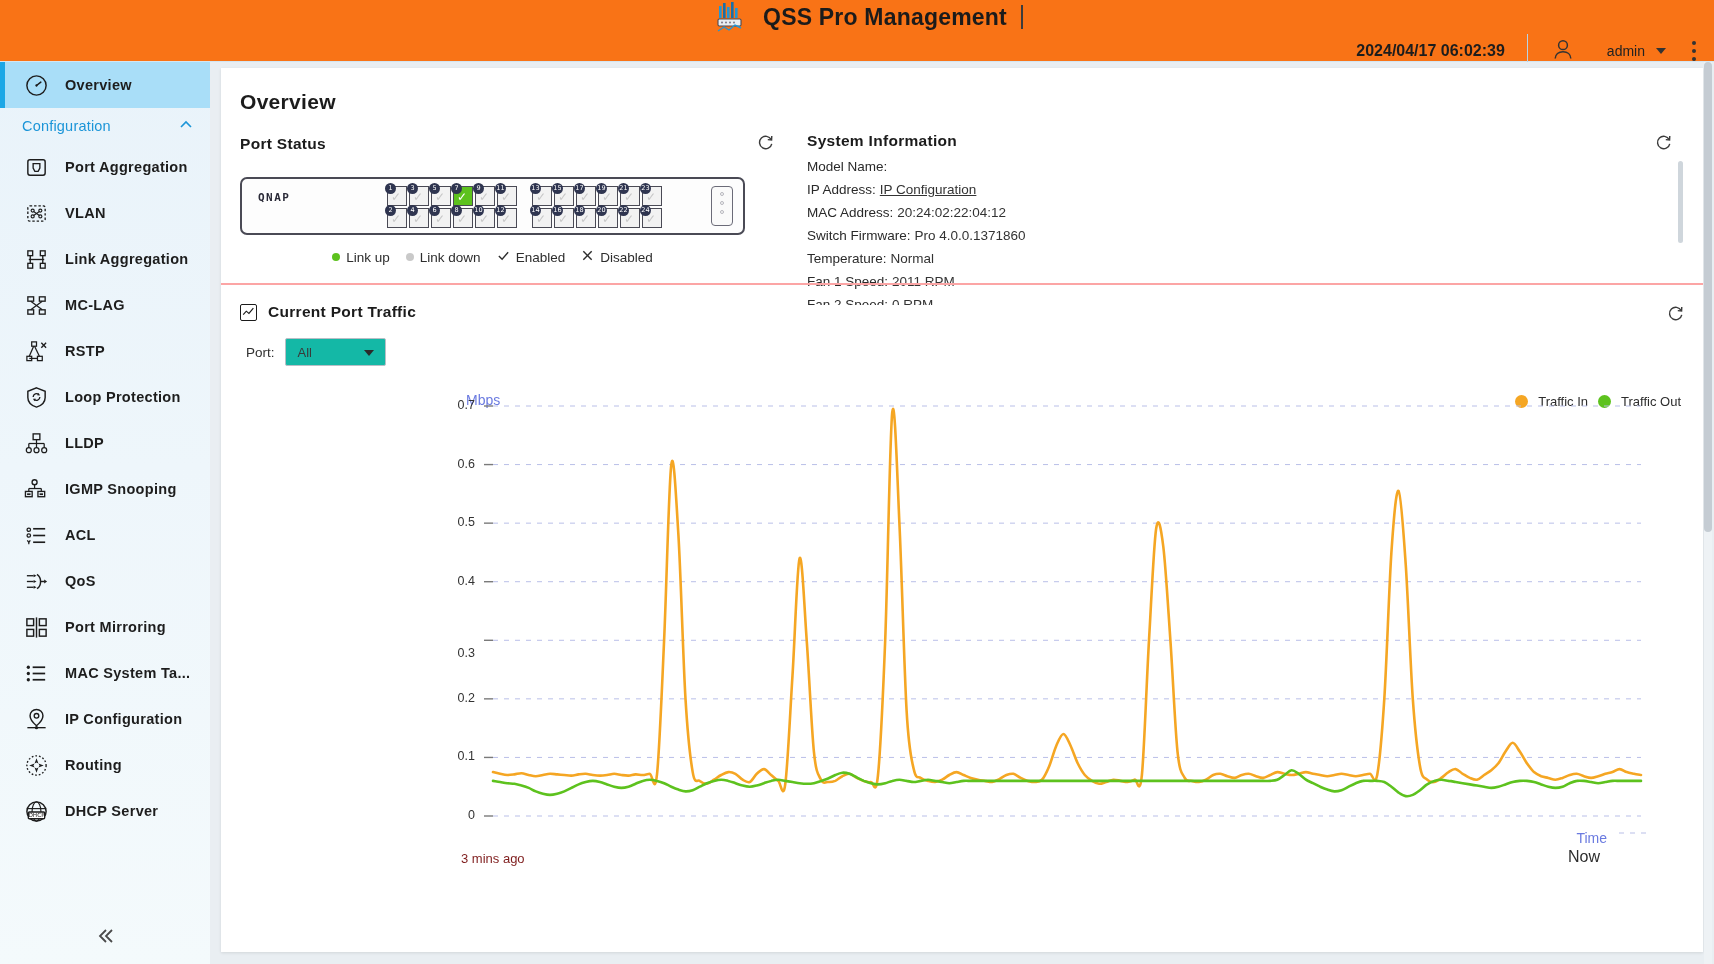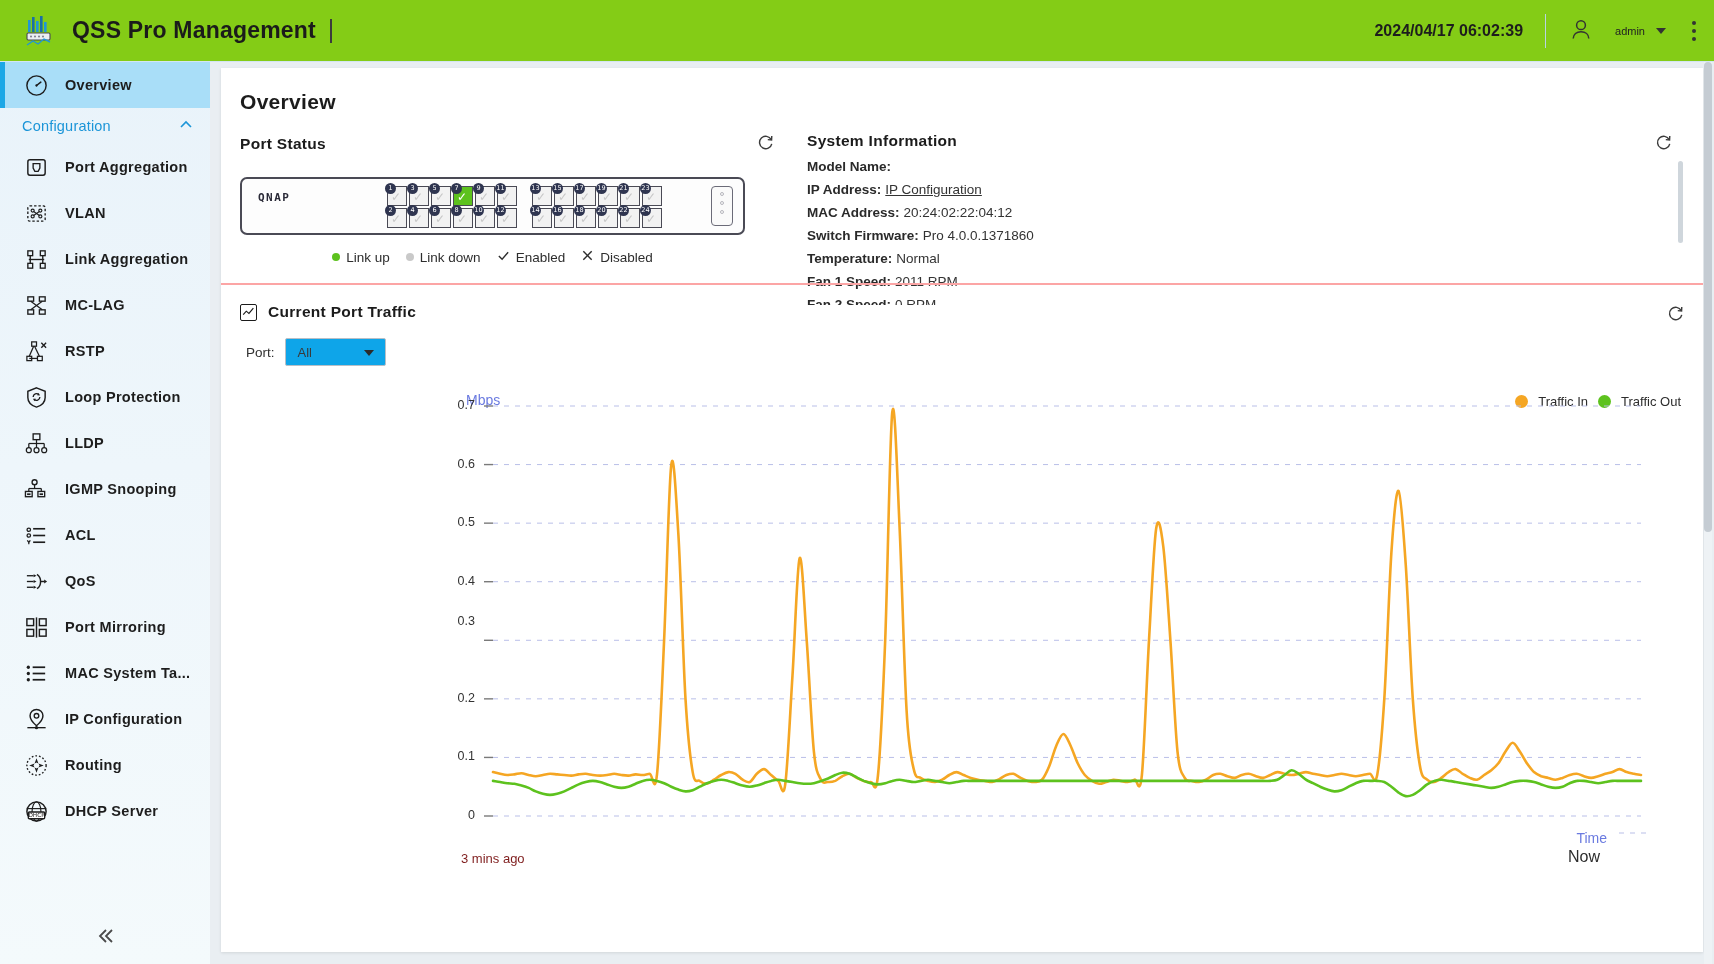--- a/index.html
+++ b/index.html
@@ -7,40 +7,41 @@
     width: 1714px; height: 964px;
     font-family: "Liberation Sans", sans-serif;
     background: #ffffff;
     overflow: hidden;
   }
   #app { position: relative; width: 1714px; height: 964px; }
 
   
   .topbar {
     position: absolute; left: 0; top: 0; width: 1714px; height: 62px;
-    background: #84cc16;
+    background: #f97316;
     display: flex; align-items: center;
     border-bottom: 1px solid #d3e6f2;
+    flex-direction: column;
   }
   .brand { display: flex; align-items: center; padding-left: 22px; }
   .brand-logo { width: 34px; height: 34px; }
   .brand-title {
     font-size: 23px; font-weight: bold; color: #1b1b1b;
     margin-left: 16px; letter-spacing: .2px;
   }
   .brand-caret {
     width: 2px; height: 24px; background: #3c3c3c; margin-left: 14px;
   }
   .topbar-right {
     margin-left: auto; display: flex; align-items: center; padding-right: 18px;
   }
   .datetime { font-size: 16px; font-weight: bold; color: #1d1d1d; }
   .tb-divider { width: 1px; height: 34px; background: #b9d3e4; margin: 0 22px; }
   .user-wrap { display: flex; align-items: center; }
-  .user-name { font-size: 11px; color: #222; margin-left: 21px; }
+  .user-name { font-size: 14px; color: #222; margin-left: 31px; }
   .caret-down {
     width: 0; height: 0; margin-left: 11px;
     border-left: 5px solid transparent; border-right: 5px solid transparent;
     border-top: 6px solid #333;
   }
   .kebab { margin-left: 26px; display: flex; flex-direction: column; gap: 4px; cursor: pointer; }
   .kebab i { display: block; width: 4px; height: 4px; border-radius: 50%; background: #333; }
 
   
   .sidebar {
@@ -146,21 +147,21 @@
     gap: 16px; font-size: 13.5px; color: #2d2d2d; width: 505px;
   }
   .lg { display: flex; align-items: center; gap: 6px; }
   .dot { width: 8px; height: 8px; border-radius: 50%; }
 
   
   .sys-panel { position: absolute; left: 586px; top: 0; width: 880px; }
   .sys-title { font-size: 15.5px; font-weight: bold; color: #1b1b1b; letter-spacing: .3px; }
   .sys-body { margin-top: 5px; position: relative; height: 150px; overflow: hidden; }
   .sys-row { font-size: 13.5px; color: #2a2a2a; line-height: 23px; white-space: nowrap; }
-  .sys-row b { font-weight: bold; }
+  .sys-row b { font-weight: normal; }
   .sys-row .val { font-weight: normal; color: #333; margin-left: 4px; }
   .sys-link { color: #2b4fd8; text-decoration: underline; cursor: pointer; }
   .sys-refresh { position: absolute; right: 14px; top: 0; color: #3b3b3b; cursor: pointer; }
   .sys-scrollbar {
     position: absolute; right: 4px; top: 6px; width: 5px; height: 140px;
     background: transparent;
   }
   .sys-scrollbar i {
     display: block; width: 5px; height: 82px; border-radius: 3px; background: #cfd6dc;
   }
@@ -178,21 +179,21 @@
     position: relative; margin-right: 11px;
   }
   .traffic-title { font-size: 15.5px; font-weight: bold; color: #1b1b1b; letter-spacing: .3px; }
   .traffic-refresh { position: absolute; right: 18px; top: 18px; color: #3b3b3b; cursor: pointer; }
   .port-select-row {
     display: flex; align-items: center; padding: 17px 0 0 25px;
   }
   .port-select-label { font-size: 13.5px; color: #303030; margin-right: 10px; }
   .select {
     position: relative; width: 101px; height: 28px;
-    border: 1px solid #b8bfc6; border-radius: 2px; background: #0ea5e9;
+    border: 1px solid #b8bfc6; border-radius: 2px; background: #14b8a6;
     display: flex; align-items: center; padding-left: 12px;
     font-size: 13px; color: #3a3a3a; cursor: pointer;
   }
   .select .sel-caret {
     position: absolute; right: 11px; top: 11px;
     width: 0; height: 0;
     border-left: 5px solid transparent; border-right: 5px solid transparent;
     border-top: 6px solid #2b2b2b;
   }
 
@@ -802,21 +803,21 @@
               <line x1="263" x2="272" y1="30" y2="30" stroke="#7a7a7a" stroke-width="1.4"></line>
               <path d="M272.0,396.1 C273.2,396.4 276.8,397.3 279.1,397.8 C281.5,398.3 283.9,398.9 286.3,399.0 C288.6,399.1 291.0,398.7 293.4,398.4 C295.8,398.1 298.1,397.1 300.5,397.2 C302.9,397.3 305.3,398.5 307.7,399.0 C310.0,399.5 312.4,400.2 314.8,400.2 C317.2,400.2 319.5,399.4 321.9,399.0 C324.3,398.6 326.7,397.9 329.0,397.8 C331.4,397.7 333.8,398.2 336.2,398.4 C338.6,398.6 340.9,398.8 343.3,399.0 C345.7,399.2 348.1,399.7 350.4,399.6 C352.8,399.5 355.2,398.7 357.6,398.4 C359.9,398.1 362.3,397.7 364.7,397.8 C367.1,397.9 369.4,398.7 371.8,399.0 C374.2,399.3 376.6,399.6 379.0,399.6 C381.3,399.6 383.7,399.3 386.1,399.0 C388.5,398.7 390.8,397.8 393.2,397.8 C395.6,397.8 398.0,398.7 400.3,399.0 C402.7,399.3 405.1,399.7 407.5,399.6 C409.9,399.5 412.2,398.5 414.6,398.4 C417.0,398.3 419.4,399.1 421.7,399.0 C424.1,398.9 426.5,397.9 428.9,397.8 C431.2,397.7 433.6,420.7 436.0,398.4 C438.4,376.2 440.8,315.9 443.1,264.3 C445.5,212.6 447.9,106.1 450.3,88.6 C452.6,71.0 455.0,119.8 457.4,158.9 C459.8,197.9 462.1,283.3 464.5,322.9 C466.9,362.4 469.3,382.4 471.7,396.1 C474.0,409.7 476.4,402.9 478.8,404.9 C481.2,406.8 483.5,408.0 485.9,407.8 C488.3,407.6 490.7,405.2 493.0,403.7 C495.4,402.2 497.8,400.3 500.2,399.0 C502.6,397.7 504.9,396.3 507.3,396.1 C509.7,395.9 512.1,396.6 514.4,397.8 C516.8,399.1 519.2,402.3 521.6,403.7 C523.9,405.1 526.3,407.0 528.7,406.0 C531.1,405.1 533.4,400.0 535.8,397.8 C538.2,395.7 540.6,392.9 543.0,393.1 C545.3,393.3 547.7,397.0 550.1,399.0 C552.5,401.0 554.8,403.4 557.2,404.9 C559.6,406.3 562.0,425.4 564.3,407.8 C566.7,390.2 569.1,337.0 571.5,299.4 C573.9,261.8 576.2,188.1 578.6,182.3 C581.0,176.4 583.4,232.1 585.7,264.3 C588.1,296.5 590.5,352.3 592.9,375.6 C595.2,398.8 597.6,398.6 600.0,403.7 C602.4,408.8 604.8,405.8 607.1,406.0 C609.5,406.2 611.9,405.8 614.3,404.9 C616.6,403.9 619.0,401.3 621.4,400.2 C623.8,399.0 626.1,397.5 628.5,397.8 C630.9,398.1 633.3,400.8 635.7,401.9 C638.0,403.1 640.4,404.2 642.8,404.9 C645.2,405.5 647.5,407.0 649.9,406.0 C652.3,405.1 654.7,422.6 657.0,399.0 C659.4,375.4 661.8,324.8 664.2,264.3 C666.6,203.8 668.9,55.4 671.3,35.9 C673.7,16.3 676.1,97.4 678.4,147.1 C680.8,196.9 683.2,293.6 685.6,334.6 C687.9,375.6 690.3,381.9 692.7,393.1 C695.1,404.4 697.4,400.0 699.8,401.9 C702.2,403.9 704.6,404.2 707.0,404.9 C709.3,405.5 711.7,406.2 714.1,406.0 C716.5,405.8 718.8,404.9 721.2,403.7 C723.6,402.5 726.0,400.3 728.3,399.0 C730.7,397.7 733.1,396.1 735.5,396.1 C737.9,396.1 740.2,398.0 742.6,399.0 C745.0,400.0 747.4,401.1 749.7,401.9 C752.1,402.7 754.5,403.2 756.9,403.7 C759.2,404.2 761.6,404.5 764.0,404.9 C766.4,405.2 768.8,406.3 771.1,406.0 C773.5,405.7 775.9,404.3 778.3,403.1 C780.6,401.9 783.0,399.9 785.4,399.0 C787.8,398.1 790.1,397.3 792.5,397.8 C794.9,398.3 797.3,400.8 799.7,401.9 C802.0,403.1 804.4,404.2 806.8,404.9 C809.2,405.5 811.5,406.2 813.9,406.0 C816.3,405.8 818.7,406.3 821.0,403.7 C823.4,401.1 825.8,395.9 828.2,390.2 C830.6,384.6 832.9,375.1 835.3,369.7 C837.7,364.3 840.1,358.0 842.4,358.0 C844.8,358.0 847.2,364.8 849.6,369.7 C851.9,374.6 854.3,382.4 856.7,387.3 C859.1,392.2 861.4,396.1 863.8,399.0 C866.2,401.9 868.6,403.4 871.0,404.9 C873.3,406.3 875.7,407.6 878.1,407.8 C880.5,408.0 882.8,406.7 885.2,406.0 C887.6,405.3 890.0,403.9 892.3,403.7 C894.7,403.5 897.1,404.5 899.5,404.9 C901.9,405.2 904.2,406.2 906.6,406.0 C909.0,405.8 911.4,404.9 913.7,403.7 C916.1,402.5 918.5,422.2 920.9,399.0 C923.2,375.8 925.6,305.3 928.0,264.3 C930.4,223.3 932.8,168.6 935.1,153.0 C937.5,137.4 939.9,152.0 942.3,170.6 C944.6,189.1 947.0,230.1 949.4,264.3 C951.8,298.5 954.1,352.6 956.5,375.6 C958.9,398.5 961.3,397.0 963.7,401.9 C966.0,406.8 968.4,404.2 970.8,404.9 C973.2,405.5 975.5,406.2 977.9,406.0 C980.3,405.8 982.7,404.9 985.0,403.7 C987.4,402.5 989.8,400.0 992.2,399.0 C994.6,398.0 996.9,397.6 999.3,397.8 C1001.7,398.0 1004.1,399.5 1006.4,400.2 C1008.8,400.9 1011.2,402.1 1013.6,401.9 C1015.9,401.7 1018.3,399.7 1020.7,399.0 C1023.1,398.3 1025.4,397.6 1027.8,397.8 C1030.2,398.0 1032.6,399.5 1035.0,400.2 C1037.3,400.9 1039.7,402.1 1042.1,401.9 C1044.5,401.7 1046.8,400.0 1049.2,399.0 C1051.6,398.0 1054.0,396.3 1056.3,396.1 C1058.7,395.9 1061.1,397.3 1063.5,397.8 C1065.9,398.3 1068.2,399.0 1070.6,399.0 C1073.0,399.0 1075.4,398.3 1077.7,397.8 C1080.1,397.3 1082.5,396.1 1084.9,396.1 C1087.2,396.1 1089.6,397.3 1092.0,397.8 C1094.4,398.3 1096.8,398.6 1099.1,399.0 C1101.5,399.4 1103.9,400.2 1106.3,400.2 C1108.6,400.2 1111.0,399.4 1113.4,399.0 C1115.8,398.6 1118.1,397.8 1120.5,397.8 C1122.9,397.8 1125.3,398.6 1127.7,399.0 C1130.0,399.4 1132.4,400.2 1134.8,400.2 C1137.2,400.2 1139.5,399.4 1141.9,399.0 C1144.3,398.6 1146.7,397.8 1149.0,397.8 C1151.4,397.8 1153.8,411.5 1156.2,399.0 C1158.6,386.5 1160.9,360.0 1163.3,322.9 C1165.7,285.8 1168.1,211.1 1170.4,176.4 C1172.8,141.8 1175.2,113.0 1177.6,114.9 C1179.9,116.9 1182.3,153.5 1184.7,188.1 C1187.1,222.8 1189.4,289.2 1191.8,322.9 C1194.2,356.5 1196.6,376.7 1199.0,390.2 C1201.3,403.7 1203.7,401.1 1206.1,403.7 C1208.5,406.3 1210.8,406.3 1213.2,406.0 C1215.6,405.7 1218.0,403.6 1220.3,401.9 C1222.7,400.3 1225.1,397.5 1227.5,396.1 C1229.9,394.6 1232.2,392.8 1234.6,393.1 C1237.0,393.4 1239.4,396.4 1241.7,397.8 C1244.1,399.3 1246.5,401.0 1248.9,401.9 C1251.2,402.9 1253.6,404.2 1256.0,403.7 C1258.4,403.2 1260.8,400.6 1263.1,399.0 C1265.5,397.4 1267.9,396.3 1270.3,394.3 C1272.6,392.4 1275.0,390.4 1277.4,387.3 C1279.8,384.2 1282.1,379.0 1284.5,375.6 C1286.9,372.2 1289.3,366.8 1291.7,366.8 C1294.0,366.8 1296.4,372.2 1298.8,375.6 C1301.2,379.0 1303.5,383.9 1305.9,387.3 C1308.3,390.7 1310.7,393.9 1313.0,396.1 C1315.4,398.2 1317.8,399.2 1320.2,400.2 C1322.6,401.1 1324.9,401.3 1327.3,401.9 C1329.7,402.5 1332.1,403.7 1334.4,403.7 C1336.8,403.7 1339.2,402.7 1341.6,401.9 C1343.9,401.1 1346.3,399.7 1348.7,399.0 C1351.1,398.3 1353.4,397.6 1355.8,397.8 C1358.2,398.0 1360.6,399.5 1363.0,400.2 C1365.3,400.9 1367.7,401.9 1370.1,401.9 C1372.5,401.9 1374.8,400.9 1377.2,400.2 C1379.6,399.5 1382.0,398.5 1384.3,397.8 C1386.7,397.1 1389.1,396.9 1391.5,396.1 C1393.9,395.3 1396.2,393.1 1398.6,393.1 C1401.0,393.1 1403.4,395.3 1405.7,396.1 C1408.1,396.9 1410.5,397.3 1412.9,397.8 C1415.2,398.3 1418.8,398.8 1420.0,399.0" fill="none" stroke="#f5a623" stroke-width="2.6" stroke-linejoin="round" stroke-linecap="round"></path>
               <path d="M272.0,404.9 C273.2,405.1 276.8,405.6 279.1,406.0 C281.5,406.4 283.9,406.9 286.3,407.2 C288.6,407.5 291.0,407.4 293.4,407.8 C295.8,408.2 298.1,408.9 300.5,409.5 C302.9,410.2 305.3,410.9 307.7,411.9 C310.0,412.9 312.4,414.4 314.8,415.4 C317.2,416.4 319.5,417.2 321.9,417.7 C324.3,418.3 326.7,418.9 329.0,418.9 C331.4,418.9 333.8,418.3 336.2,417.7 C338.6,417.2 340.9,416.4 343.3,415.4 C345.7,414.4 348.1,413.1 350.4,411.9 C352.8,410.7 355.2,409.3 357.6,408.4 C359.9,407.4 362.3,406.6 364.7,406.0 C367.1,405.4 369.4,404.9 371.8,404.9 C374.2,404.9 376.6,405.4 379.0,406.0 C381.3,406.6 383.7,407.6 386.1,408.4 C388.5,409.2 390.8,410.1 393.2,410.7 C395.6,411.3 398.0,411.9 400.3,411.9 C402.7,411.9 405.1,411.4 407.5,410.7 C409.9,410.0 412.2,408.8 414.6,407.8 C417.0,406.8 419.4,405.5 421.7,404.9 C424.1,404.2 426.5,403.7 428.9,403.7 C431.2,403.7 433.6,404.3 436.0,404.9 C438.4,405.4 440.8,406.2 443.1,407.2 C445.5,408.2 447.9,409.6 450.3,410.7 C452.6,411.8 455.0,412.9 457.4,413.6 C459.8,414.4 462.1,415.3 464.5,415.4 C466.9,415.5 469.3,415.0 471.7,414.2 C474.0,413.4 476.4,411.9 478.8,410.7 C481.2,409.5 483.5,408.2 485.9,407.2 C488.3,406.2 490.7,405.4 493.0,404.9 C495.4,404.3 497.8,403.7 500.2,403.7 C502.6,403.7 504.9,404.3 507.3,404.9 C509.7,405.4 512.1,406.4 514.4,407.2 C516.8,408.0 519.2,409.0 521.6,409.5 C523.9,410.1 526.3,410.7 528.7,410.7 C531.1,410.7 533.4,410.1 535.8,409.5 C538.2,409.0 540.6,408.0 543.0,407.2 C545.3,406.4 547.7,405.4 550.1,404.9 C552.5,404.3 554.8,403.7 557.2,403.7 C559.6,403.7 562.0,404.5 564.3,404.9 C566.7,405.2 569.1,405.6 571.5,406.0 C573.9,406.4 576.2,406.9 578.6,407.2 C581.0,407.5 583.4,407.8 585.7,407.8 C588.1,407.8 590.5,407.7 592.9,407.2 C595.2,406.7 597.6,405.6 600.0,404.9 C602.4,404.1 604.8,403.5 607.1,402.5 C609.5,401.5 611.9,400.0 614.3,399.0 C616.6,398.0 619.0,396.9 621.4,396.7 C623.8,396.5 626.1,397.0 628.5,397.8 C630.9,398.6 633.3,400.2 635.7,401.3 C638.0,402.5 640.4,403.9 642.8,404.9 C645.2,405.8 647.5,406.6 649.9,407.2 C652.3,407.8 654.7,408.4 657.0,408.4 C659.4,408.4 661.8,407.8 664.2,407.2 C666.6,406.6 668.9,405.4 671.3,404.9 C673.7,404.3 676.1,403.7 678.4,403.7 C680.8,403.7 683.2,404.5 685.6,404.9 C687.9,405.2 690.3,406.0 692.7,406.0 C695.1,406.0 697.4,405.2 699.8,404.9 C702.2,404.5 704.6,403.7 707.0,403.7 C709.3,403.7 711.7,404.5 714.1,404.9 C716.5,405.2 718.8,405.6 721.2,406.0 C723.6,406.4 726.0,407.2 728.3,407.2 C730.7,407.2 733.1,406.4 735.5,406.0 C737.9,405.6 740.2,405.1 742.6,404.9 C745.0,404.7 747.4,404.9 749.7,404.9 C752.1,404.9 754.5,404.9 756.9,404.9 C759.2,404.9 761.6,404.9 764.0,404.9 C766.4,404.9 768.8,404.9 771.1,404.9 C773.5,404.9 775.9,404.9 778.3,404.9 C780.6,404.9 783.0,404.9 785.4,404.9 C787.8,404.9 790.1,404.9 792.5,404.9 C794.9,404.9 797.3,404.9 799.7,404.9 C802.0,404.9 804.4,404.9 806.8,404.9 C809.2,404.9 811.5,404.9 813.9,404.9 C816.3,404.9 818.7,404.9 821.0,404.9 C823.4,404.9 825.8,404.9 828.2,404.9 C830.6,404.9 832.9,404.9 835.3,404.9 C837.7,404.9 840.1,404.9 842.4,404.9 C844.8,404.9 847.2,404.9 849.6,404.9 C851.9,404.9 854.3,404.9 856.7,404.9 C859.1,404.9 861.4,404.9 863.8,404.9 C866.2,404.9 868.6,404.9 871.0,404.9 C873.3,404.9 875.7,404.9 878.1,404.9 C880.5,404.9 882.8,404.9 885.2,404.9 C887.6,404.9 890.0,404.9 892.3,404.9 C894.7,404.9 897.1,404.9 899.5,404.9 C901.9,404.9 904.2,404.9 906.6,404.9 C909.0,404.9 911.4,404.9 913.7,404.9 C916.1,404.9 918.5,404.9 920.9,404.9 C923.2,404.9 925.6,404.9 928.0,404.9 C930.4,404.9 932.8,404.9 935.1,404.9 C937.5,404.9 939.9,404.9 942.3,404.9 C944.6,404.9 947.0,404.9 949.4,404.9 C951.8,404.9 954.1,404.9 956.5,404.9 C958.9,404.9 961.3,404.9 963.7,404.9 C966.0,404.9 968.4,404.9 970.8,404.9 C973.2,404.9 975.5,404.9 977.9,404.9 C980.3,404.9 982.7,404.9 985.0,404.9 C987.4,404.9 989.8,404.9 992.2,404.9 C994.6,404.9 996.9,404.9 999.3,404.9 C1001.7,404.9 1004.1,404.9 1006.4,404.9 C1008.8,404.9 1011.2,404.9 1013.6,404.9 C1015.9,404.9 1018.3,404.9 1020.7,404.9 C1023.1,404.9 1025.4,404.9 1027.8,404.9 C1030.2,404.9 1032.6,404.9 1035.0,404.9 C1037.3,404.9 1039.7,404.9 1042.1,404.9 C1044.5,404.9 1046.8,405.1 1049.2,404.9 C1051.6,404.7 1054.0,404.7 1056.3,403.7 C1058.7,402.7 1061.1,400.6 1063.5,399.0 C1065.9,397.4 1068.2,394.5 1070.6,394.3 C1073.0,394.1 1075.4,396.3 1077.7,397.8 C1080.1,399.4 1082.5,402.1 1084.9,403.7 C1087.2,405.2 1089.6,406.0 1092.0,407.2 C1094.4,408.4 1096.8,409.6 1099.1,410.7 C1101.5,411.8 1103.9,412.9 1106.3,413.6 C1108.6,414.4 1111.0,415.3 1113.4,415.4 C1115.8,415.5 1118.1,415.0 1120.5,414.2 C1122.9,413.4 1125.3,411.9 1127.7,410.7 C1130.0,409.5 1132.4,408.2 1134.8,407.2 C1137.2,406.2 1139.5,405.2 1141.9,404.9 C1144.3,404.5 1146.7,404.9 1149.0,404.9 C1151.4,404.9 1153.8,404.7 1156.2,404.9 C1158.6,405.1 1160.9,405.1 1163.3,406.0 C1165.7,407.0 1168.1,409.0 1170.4,410.7 C1172.8,412.5 1175.2,415.0 1177.6,416.6 C1179.9,418.1 1182.3,419.7 1184.7,420.1 C1187.1,420.5 1189.4,419.9 1191.8,418.9 C1194.2,417.9 1196.6,416.0 1199.0,414.2 C1201.3,412.5 1203.7,409.9 1206.1,408.4 C1208.5,406.8 1210.8,405.6 1213.2,404.9 C1215.6,404.1 1218.0,403.7 1220.3,403.7 C1222.7,403.7 1225.1,404.5 1227.5,404.9 C1229.9,405.2 1232.2,405.6 1234.6,406.0 C1237.0,406.4 1239.4,406.8 1241.7,407.2 C1244.1,407.6 1246.5,408.0 1248.9,408.4 C1251.2,408.8 1253.6,409.2 1256.0,409.5 C1258.4,409.9 1260.8,410.3 1263.1,410.7 C1265.5,411.1 1267.9,411.9 1270.3,411.9 C1272.6,411.9 1275.0,411.3 1277.4,410.7 C1279.8,410.1 1282.1,409.2 1284.5,408.4 C1286.9,407.6 1289.3,406.6 1291.7,406.0 C1294.0,405.4 1296.4,405.1 1298.8,404.9 C1301.2,404.7 1303.5,404.7 1305.9,404.9 C1308.3,405.1 1310.7,405.4 1313.0,406.0 C1315.4,406.6 1317.8,407.6 1320.2,408.4 C1322.6,409.2 1324.9,410.1 1327.3,410.7 C1329.7,411.3 1332.1,411.9 1334.4,411.9 C1336.8,411.9 1339.2,411.5 1341.6,410.7 C1343.9,409.9 1346.3,408.2 1348.7,407.2 C1351.1,406.2 1353.4,405.2 1355.8,404.9 C1358.2,404.5 1360.6,404.7 1363.0,404.9 C1365.3,405.1 1367.7,405.6 1370.1,406.0 C1372.5,406.4 1374.8,407.2 1377.2,407.2 C1379.6,407.2 1382.0,406.4 1384.3,406.0 C1386.7,405.6 1389.1,405.1 1391.5,404.9 C1393.9,404.7 1396.2,404.9 1398.6,404.9 C1401.0,404.9 1403.4,404.9 1405.7,404.9 C1408.1,404.9 1410.5,404.9 1412.9,404.9 C1415.2,404.9 1418.8,404.9 1420.0,404.9" fill="none" stroke="#5dc21e" stroke-width="2.6" stroke-linejoin="round" stroke-linecap="round"></path>
               <line x1="1398" x2="1428" y1="457" y2="457" stroke="#b9bfe8" stroke-width="1.2" stroke-dasharray="5,6"></line>
             </svg>
 
           <div id="ytick-holder">
               <div class="ytick" style="left: 224px; top: 432px;">0</div>
               <div class="ytick" style="left: 224px; top: 373.429px;">0.1</div>
               <div class="ytick" style="left: 224px; top: 314.857px;">0.2</div>
-              <div class="ytick" style="left: 224px; top: 238px;">0.3</div>
+              <div class="ytick" style="left: 224px; top: 270px;">0.3</div>
               <div class="ytick" style="left: 224px; top: 197.714px;">0.4</div>
               <div class="ytick" style="left: 224px; top: 139.143px;">0.5</div>
               <div class="ytick" style="left: 224px; top: 80.5714px;">0.6</div>
               <div class="ytick" style="left: 224px; top: 22px;">0.7</div>
             </div>
 
           <span class="time-label">Time</span>
           <span class="x-left">3 mins ago</span>
           <span class="x-right">Now</span>
         </div>

